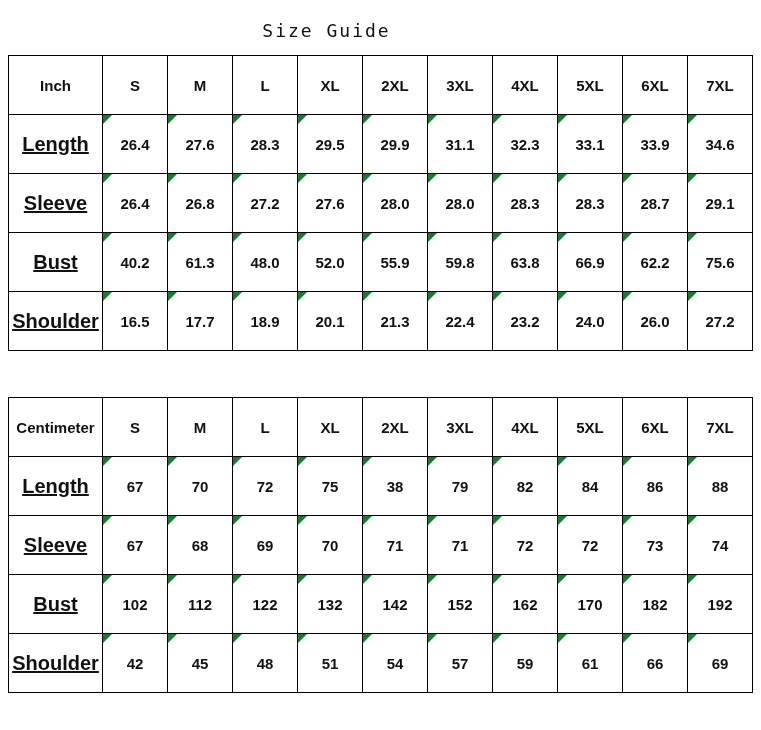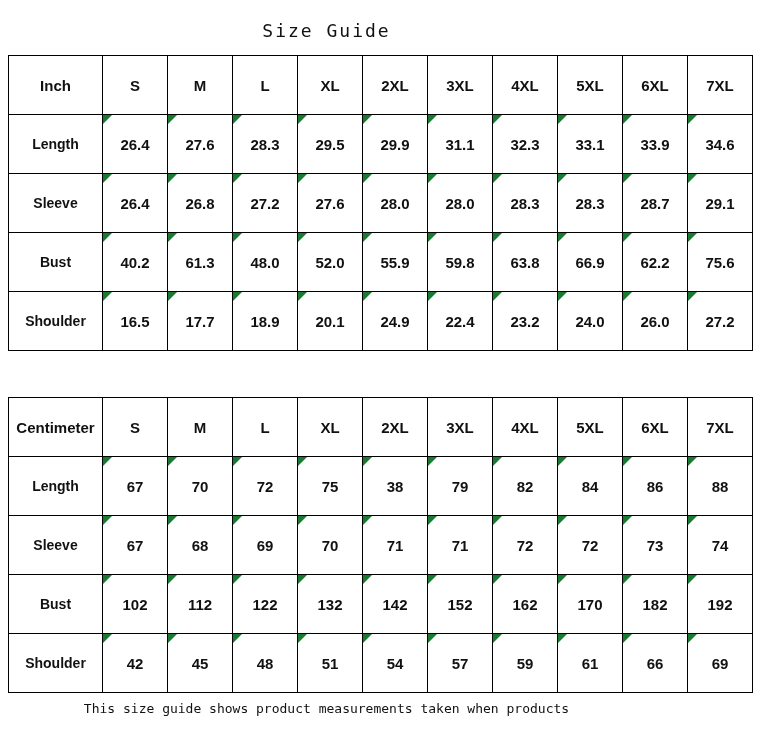--- a/index.html
+++ b/index.html
@@ -52,22 +52,23 @@
     font-family: "Liberation Sans", sans-serif;
     color: #111111;
     position: relative;
     background: #ffffff;
   }
   table.size-table th.unit-cell {
     font-size: 15px;
     font-weight: bold;
   }
   table.size-table td.row-label {
-    font-size: 14px;
-    font-weight: bold;
+    font-size: 20px;
+    font-weight: bold;
+    text-decoration: underline;
   }
   table.size-table td.value {
     font-weight: bold;
     font-size: 15px;
   }
   
   td.value::before {
     content: "";
     position: absolute;
     top: 0;
@@ -168,21 +169,21 @@
           <td class="value">66.9</td>
           <td class="value">62.2</td>
           <td class="value">75.6</td>
         </tr>
         <tr>
           <td class="row-label">Shoulder</td>
           <td class="value">16.5</td>
           <td class="value">17.7</td>
           <td class="value">18.9</td>
           <td class="value">20.1</td>
-          <td class="value">24.9</td>
+          <td class="value">21.3</td>
           <td class="value">22.4</td>
           <td class="value">23.2</td>
           <td class="value">24.0</td>
           <td class="value">26.0</td>
           <td class="value">27.2</td>
         </tr>
       </tbody>
     </table>
   </div>
 
@@ -269,16 +270,15 @@
           <td class="value">59</td>
           <td class="value">61</td>
           <td class="value">66</td>
           <td class="value">69</td>
         </tr>
       </tbody>
     </table>
   </div>
 
   <div class="footnote">
-    <div>This size guide shows product measurements taken when products</div>
   </div>
 
 </div>
 
 </body></html>

